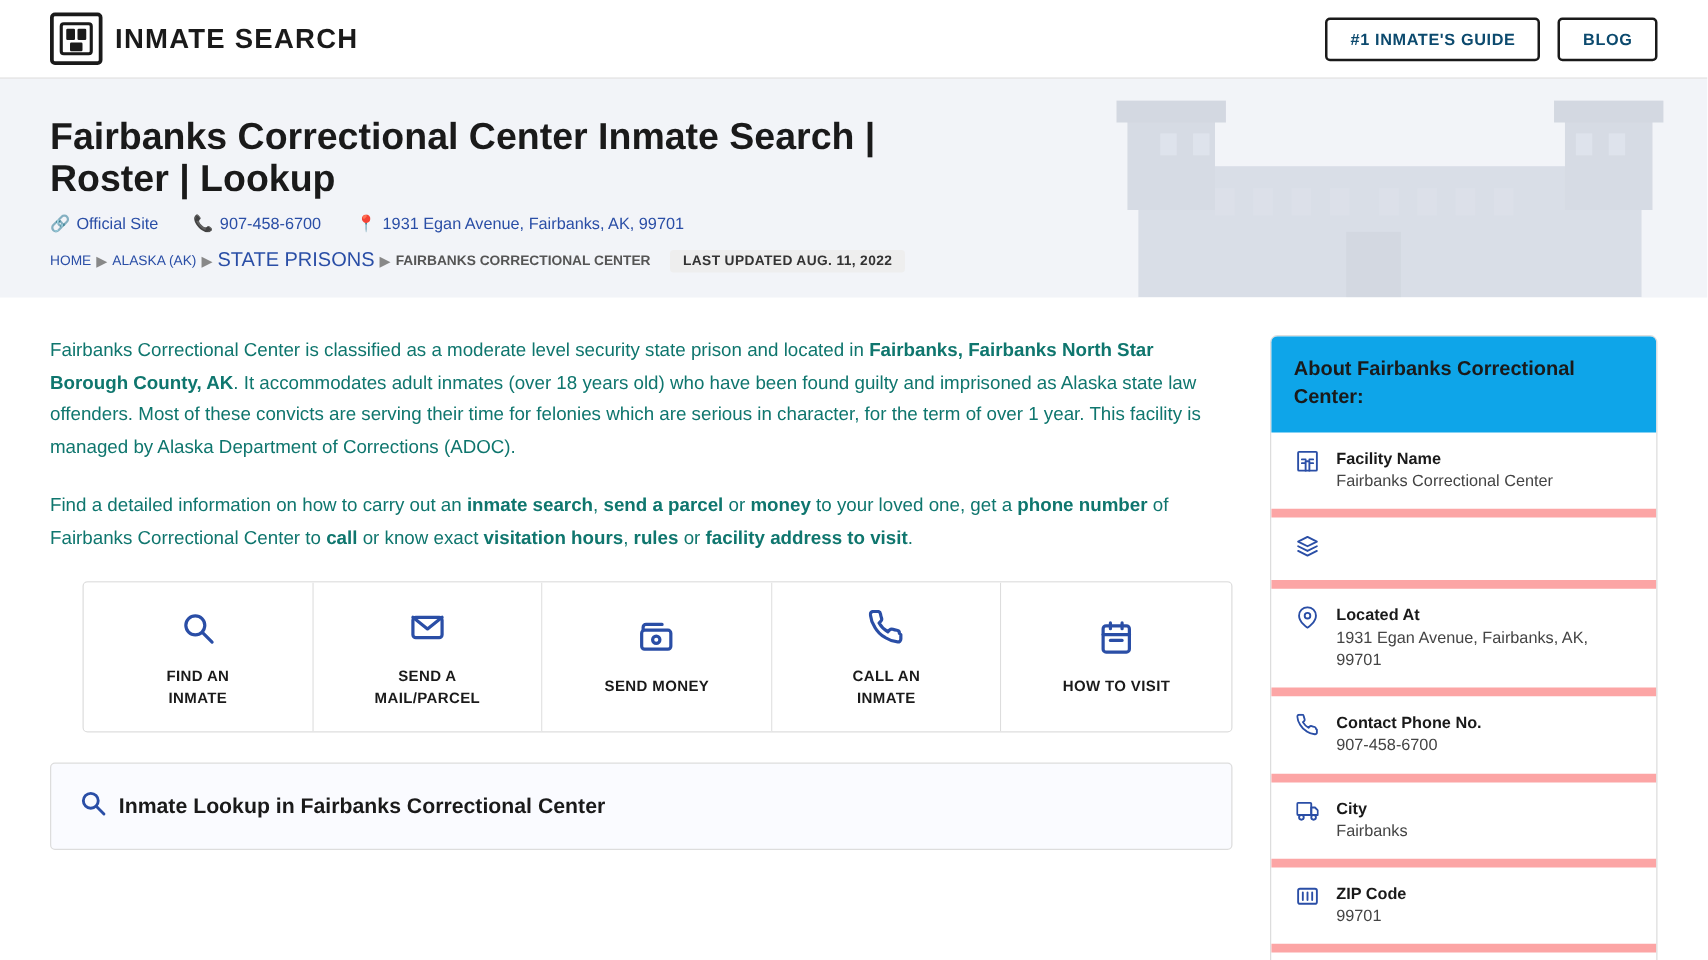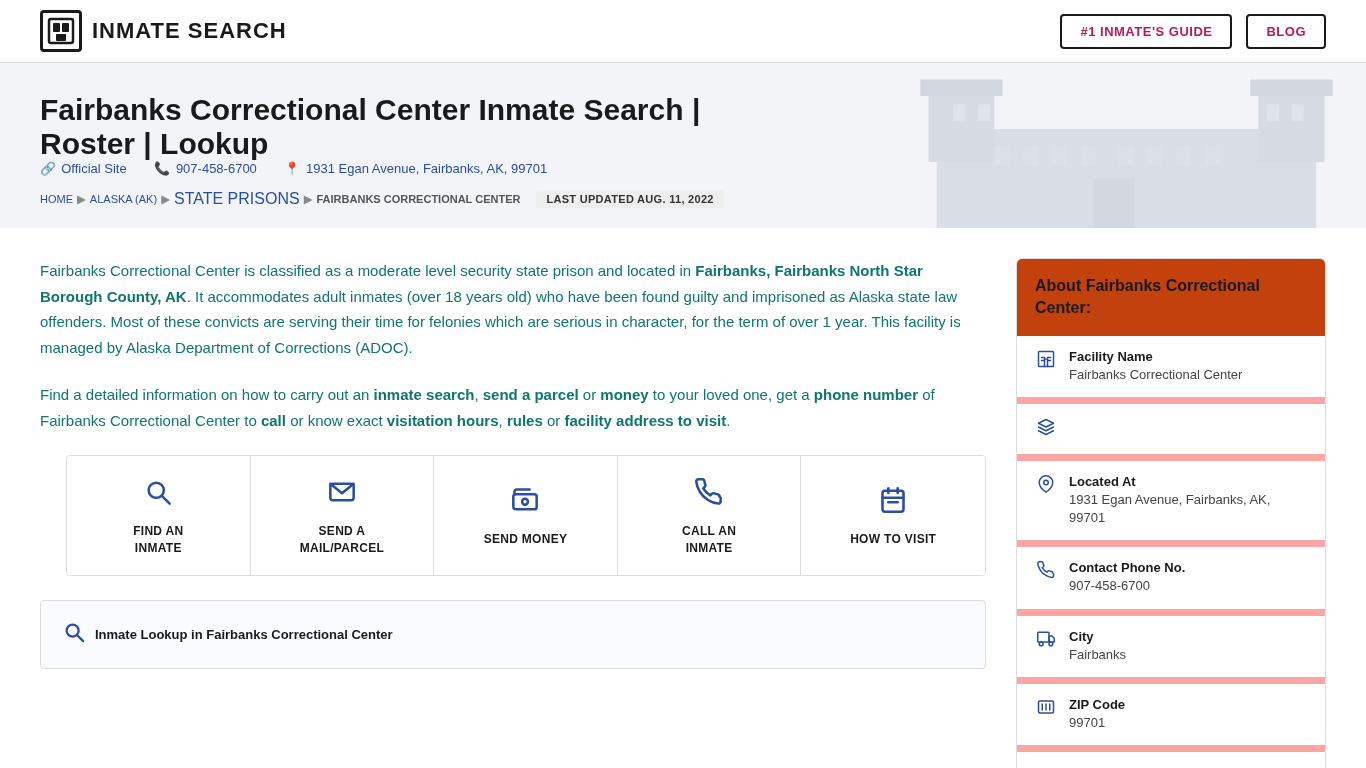--- a/index.html
+++ b/index.html
@@ -44,36 +44,37 @@
     }
     .nav-btn {
       border: 2px solid #1a1a1a;
       background: transparent;
       padding: 8px 18px;
       font-size: 13px;
       font-weight: 700;
       letter-spacing: 0.5px;
       border-radius: 4px;
       cursor: pointer;
-      color: #be185d;
+      color: #0c4a6e;
     }
 
     
     .hero {
       position: relative;
       background: #f2f4f8;
       padding: 30px 40px 20px 40px;
       overflow: hidden;
       min-height: 160px;
     }
     .hero-content { position: relative; z-index: 2; }
     .hero h1 {
       font-size: 30px;
       font-weight: 800;
       color: #1a1a1a;
+      margin-bottom: 10px;
       max-width: 700px;
     }
     .hero-meta {
       display: flex;
       gap: 28px;
       align-items: center;
       flex-wrap: wrap;
       margin-bottom: 14px;
     }
     .hero-meta a, .hero-meta span {
@@ -164,42 +165,42 @@
     }
 
     
     .lookup-section {
       border: 1px solid #ddd;
       border-radius: 4px;
       padding: 20px 22px;
       background: #fafbff;
     }
     .lookup-section h3 {
-      font-size: 13px;
+      font-size: 17px;
       font-weight: 700;
       color: #1a1a1a;
       display: flex;
       align-items: center;
       gap: 10px;
     }
     .lookup-icon { color: #2a4ea6; font-size: 20px; }
 
     
     .right-sidebar {
       width: 310px;
       flex-shrink: 0;
     }
     .facility-card {
       border: 1px solid #ddd;
       border-radius: 6px;
       overflow: hidden;
       background: #fff;
     }
     .facility-card-header {
-      background: #c2410c;
+      background: #0ea5e9;
       padding: 16px 18px;
       font-size: 16px;
       font-weight: 700;
       color: #1a1a1a;
       line-height: 1.4;
     }
     .facility-card-body { padding: 0; }
     .facility-info-row {
       display: flex;
       align-items: flex-start;

